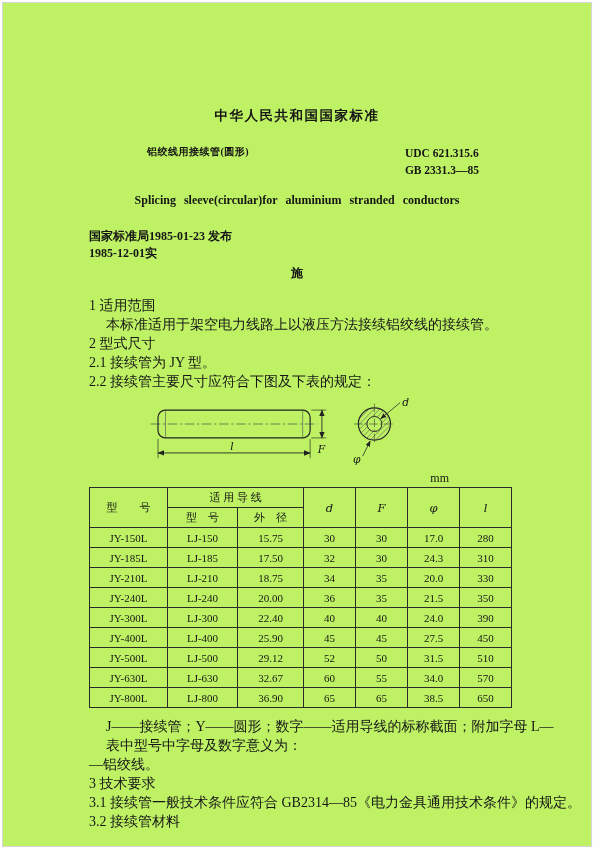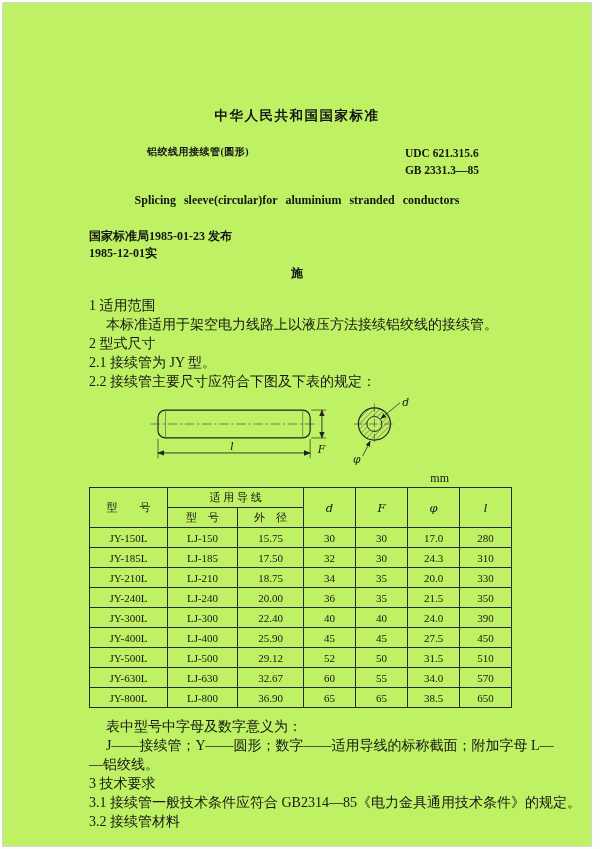--- a/index.html
+++ b/index.html
@@ -228,21 +228,21 @@
           <td>36.90</td>
           <td>65</td>
           <td>65</td>
           <td>38.5</td>
           <td>650</td>
         </tr>
       </tbody>
   </table>
 
   <div class="foot-text">
+    <p class="indent">J——接续管；Y——圆形；数字——适用导线的标称截面；附加字母 L—</p>
     <p class="indent">表中型号中字母及数字意义为：</p>
-    <p class="indent">J——接续管；Y——圆形；数字——适用导线的标称截面；附加字母 L—</p>
     <p>—铝绞线。</p>
     <p>3 技术要求</p>
     <p>3.1 接续管一般技术条件应符合 GB2314—85《电力金具通用技术条件》的规定。</p>
     <p>3.2 接续管材料</p>
   </div>
 
 </div>
 
 </body></html>

